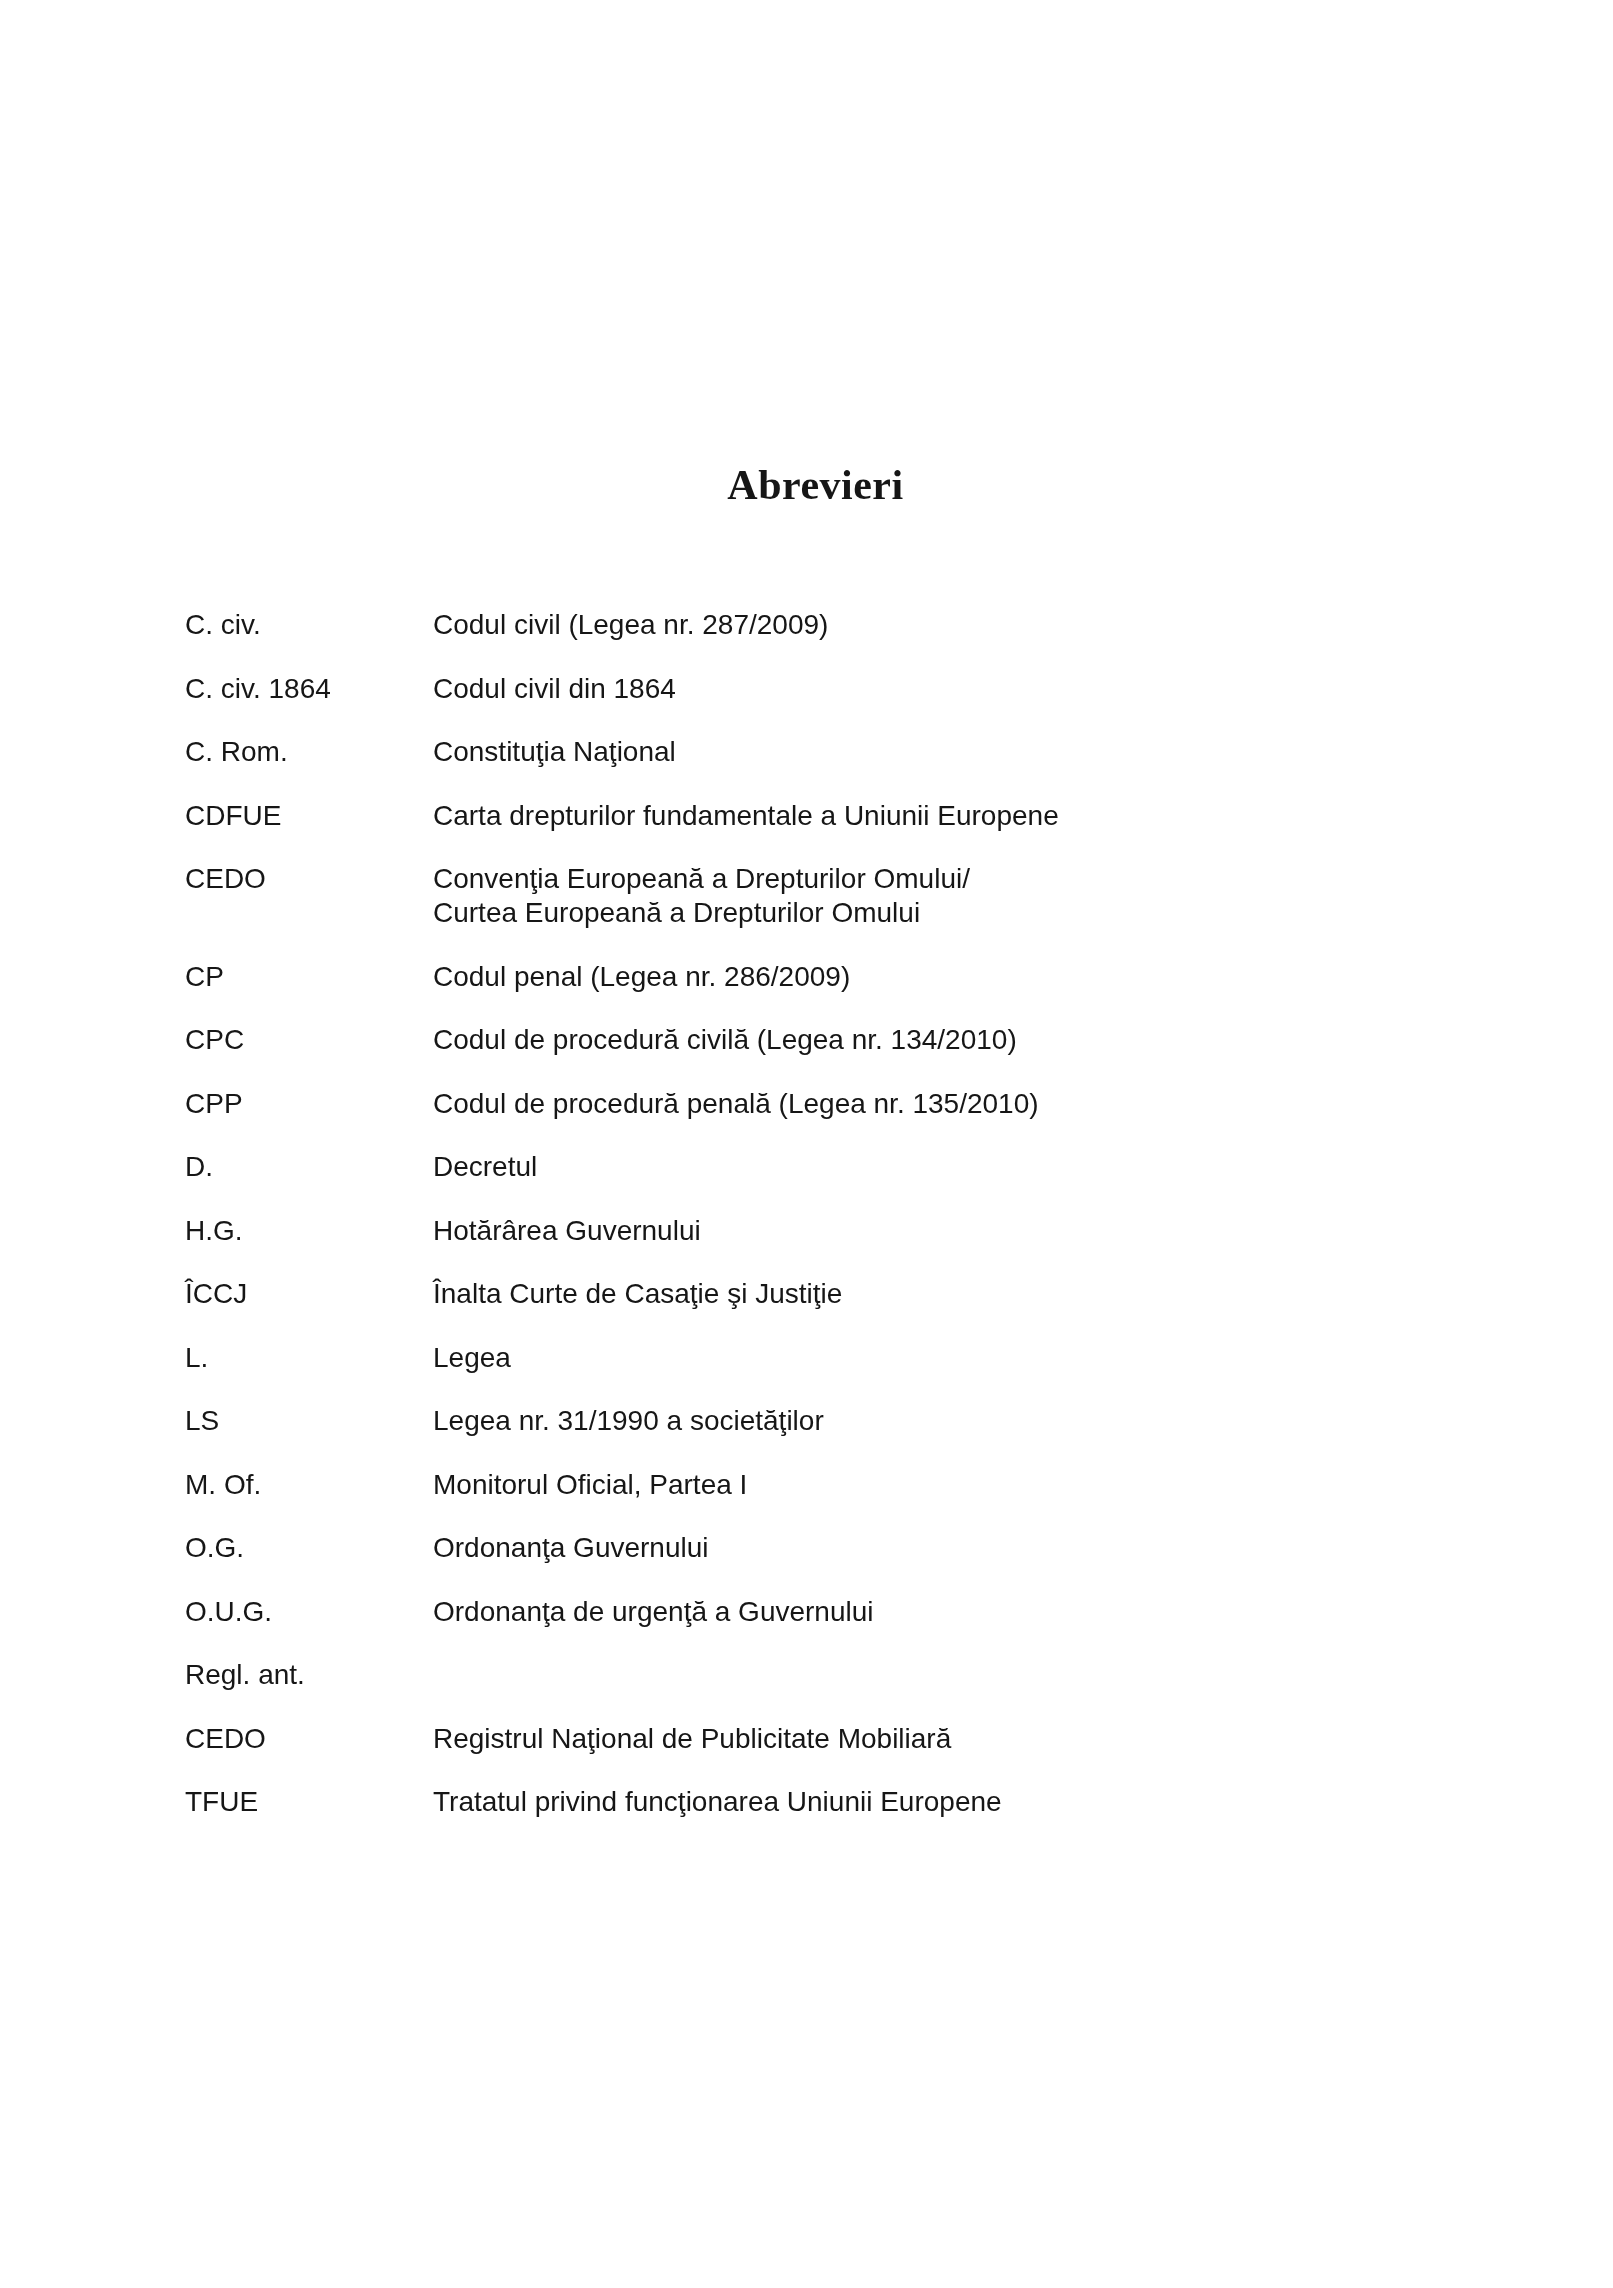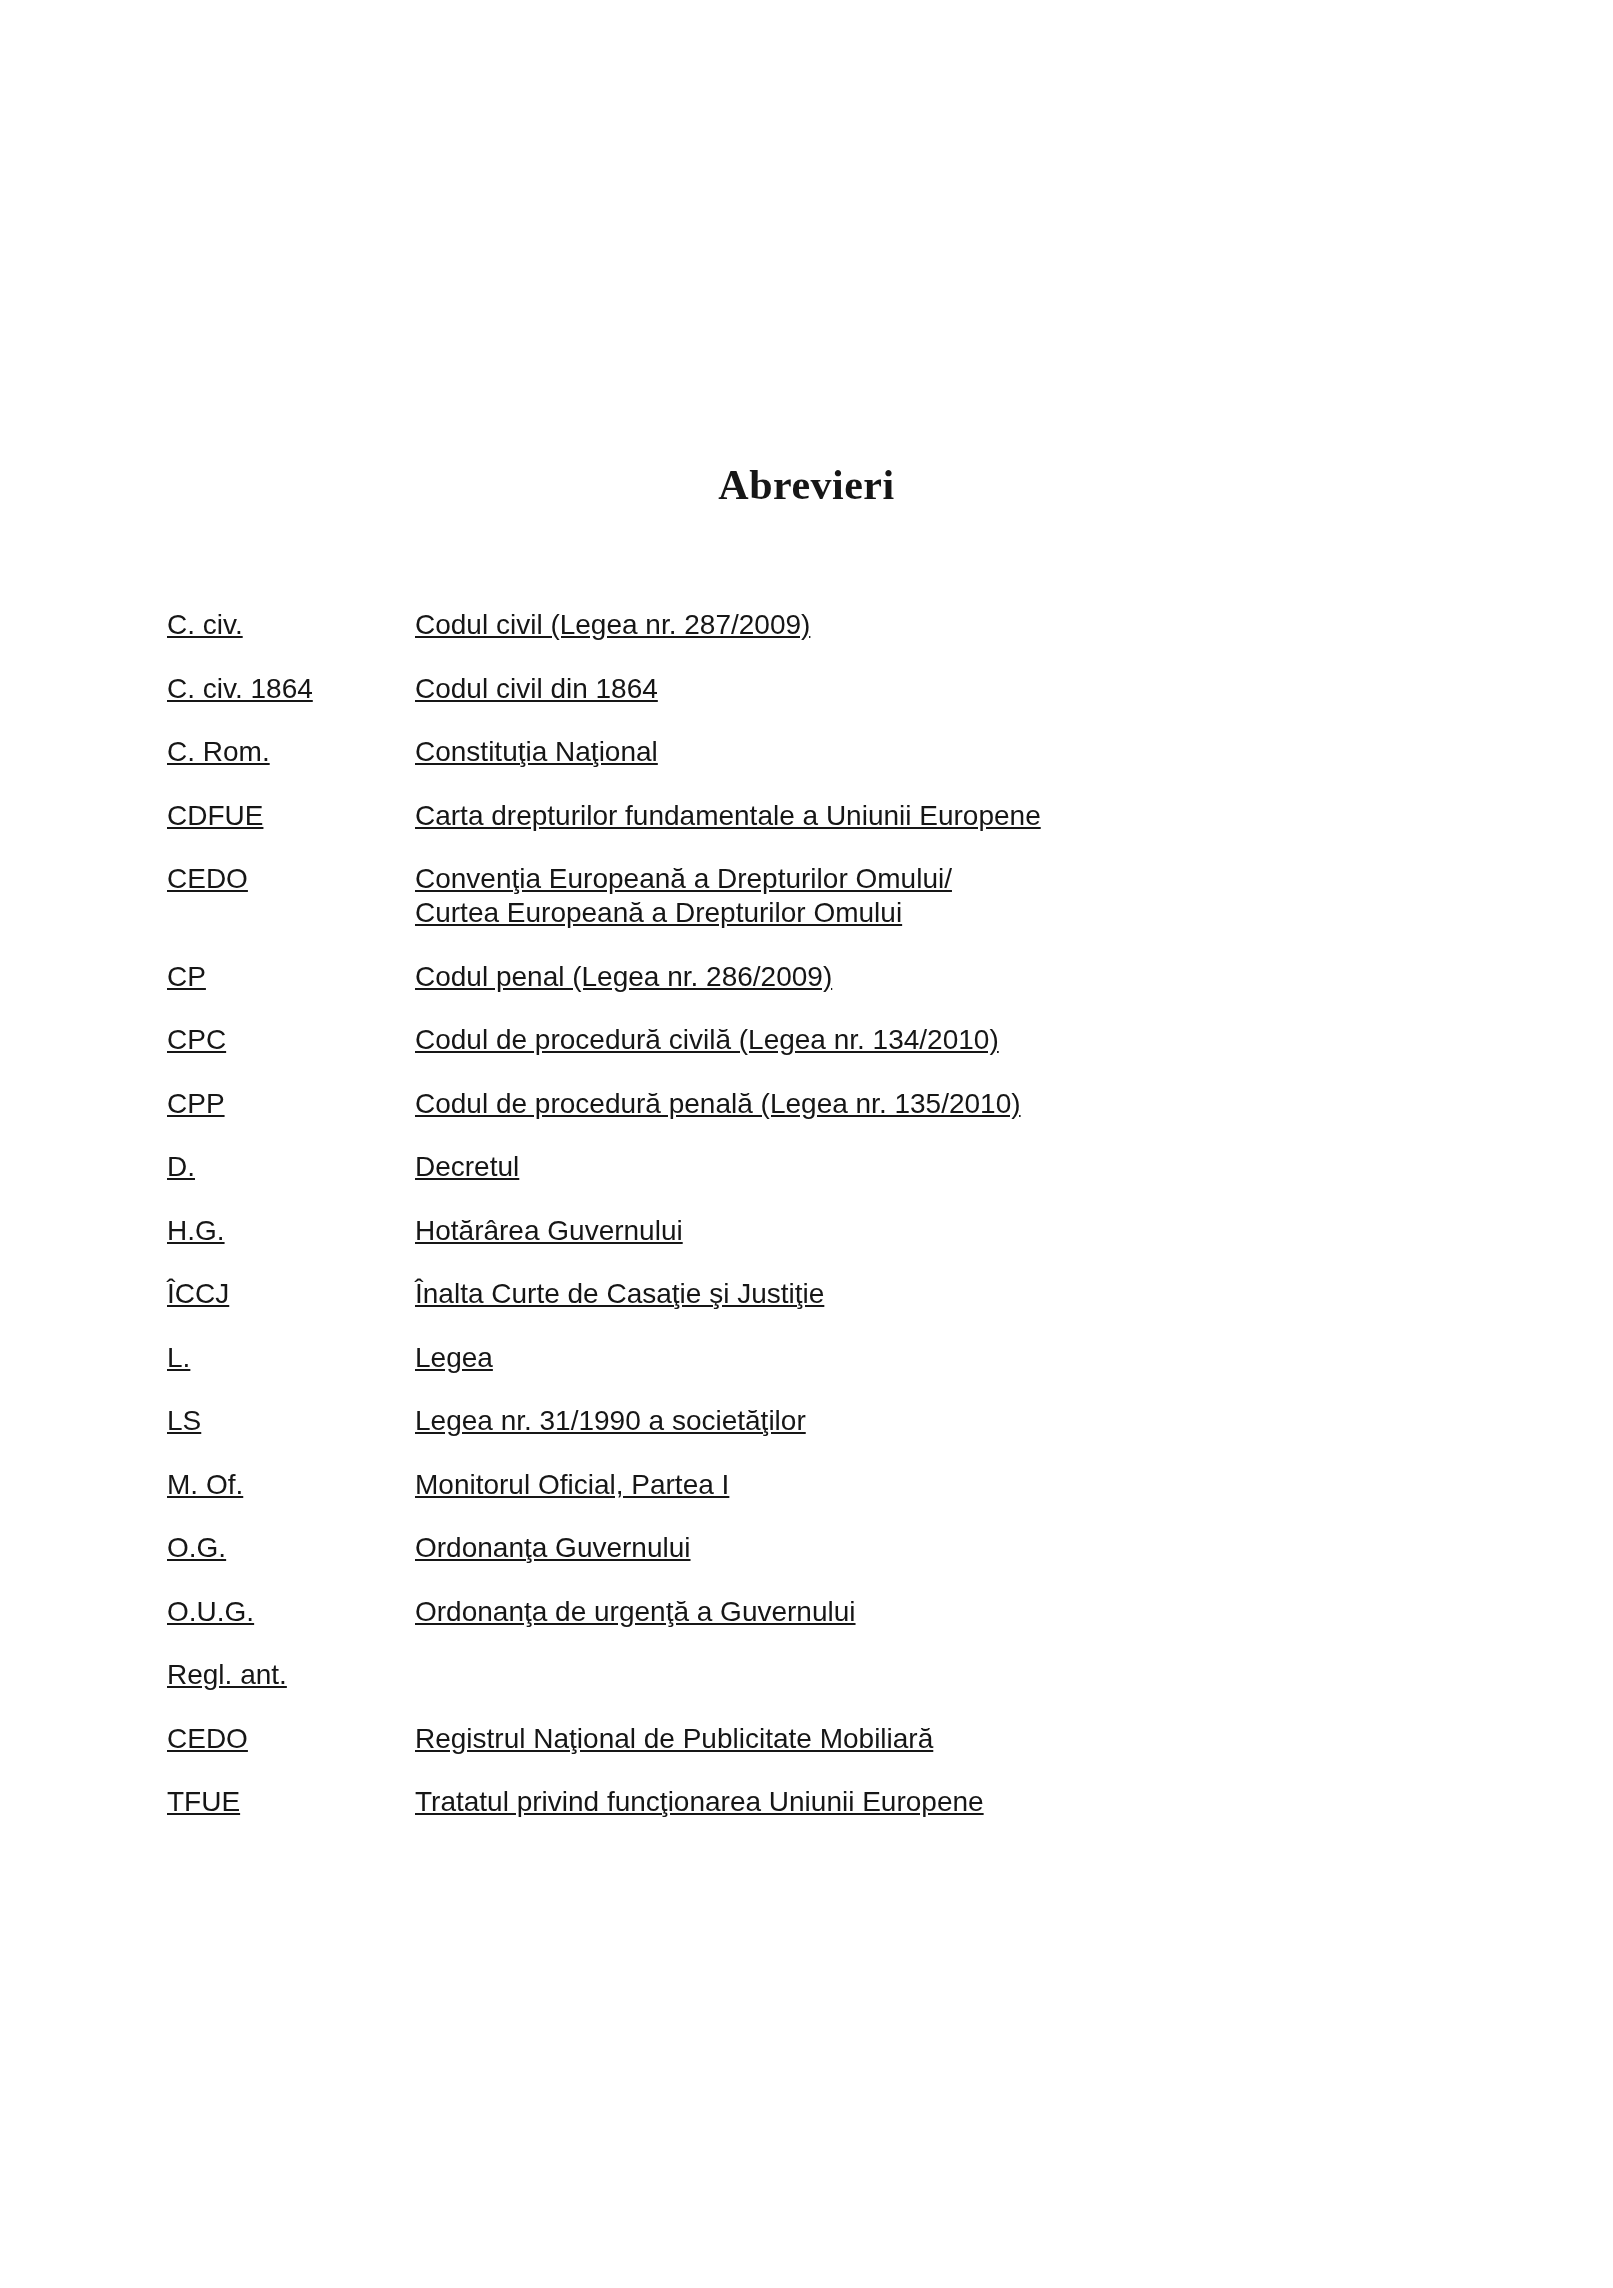--- a/index.html
+++ b/index.html
@@ -11,34 +11,34 @@
     position: relative;
     width: 1613px;
     height: 2289px;
     margin: 0 auto;
     background: #ffffff;
     color: #161616;
     font-family: "Liberation Sans", "DejaVu Sans", sans-serif;
     box-sizing: border-box;
     padding-top: 460px;
     overflow: hidden;
+    padding-left: 18px;
   }
   .title {
     font-family: "Liberation Serif", "DejaVu Serif", serif;
     font-size: 42px;
     line-height: 50px;
     font-weight: 700;
     text-align: center;
     margin: 0;
     color: #161616;
     letter-spacing: 0.5px;
   }
   .list {
     margin: 98px 120px 0 167px;
-    text-decoration: underline;
   }
   .row {
     display: flex;
     align-items: flex-start;
     font-size: 28px;
     line-height: 34px;
     margin-bottom: 29.5px;
   }
   .abbr {
     flex: 0 0 248px;

